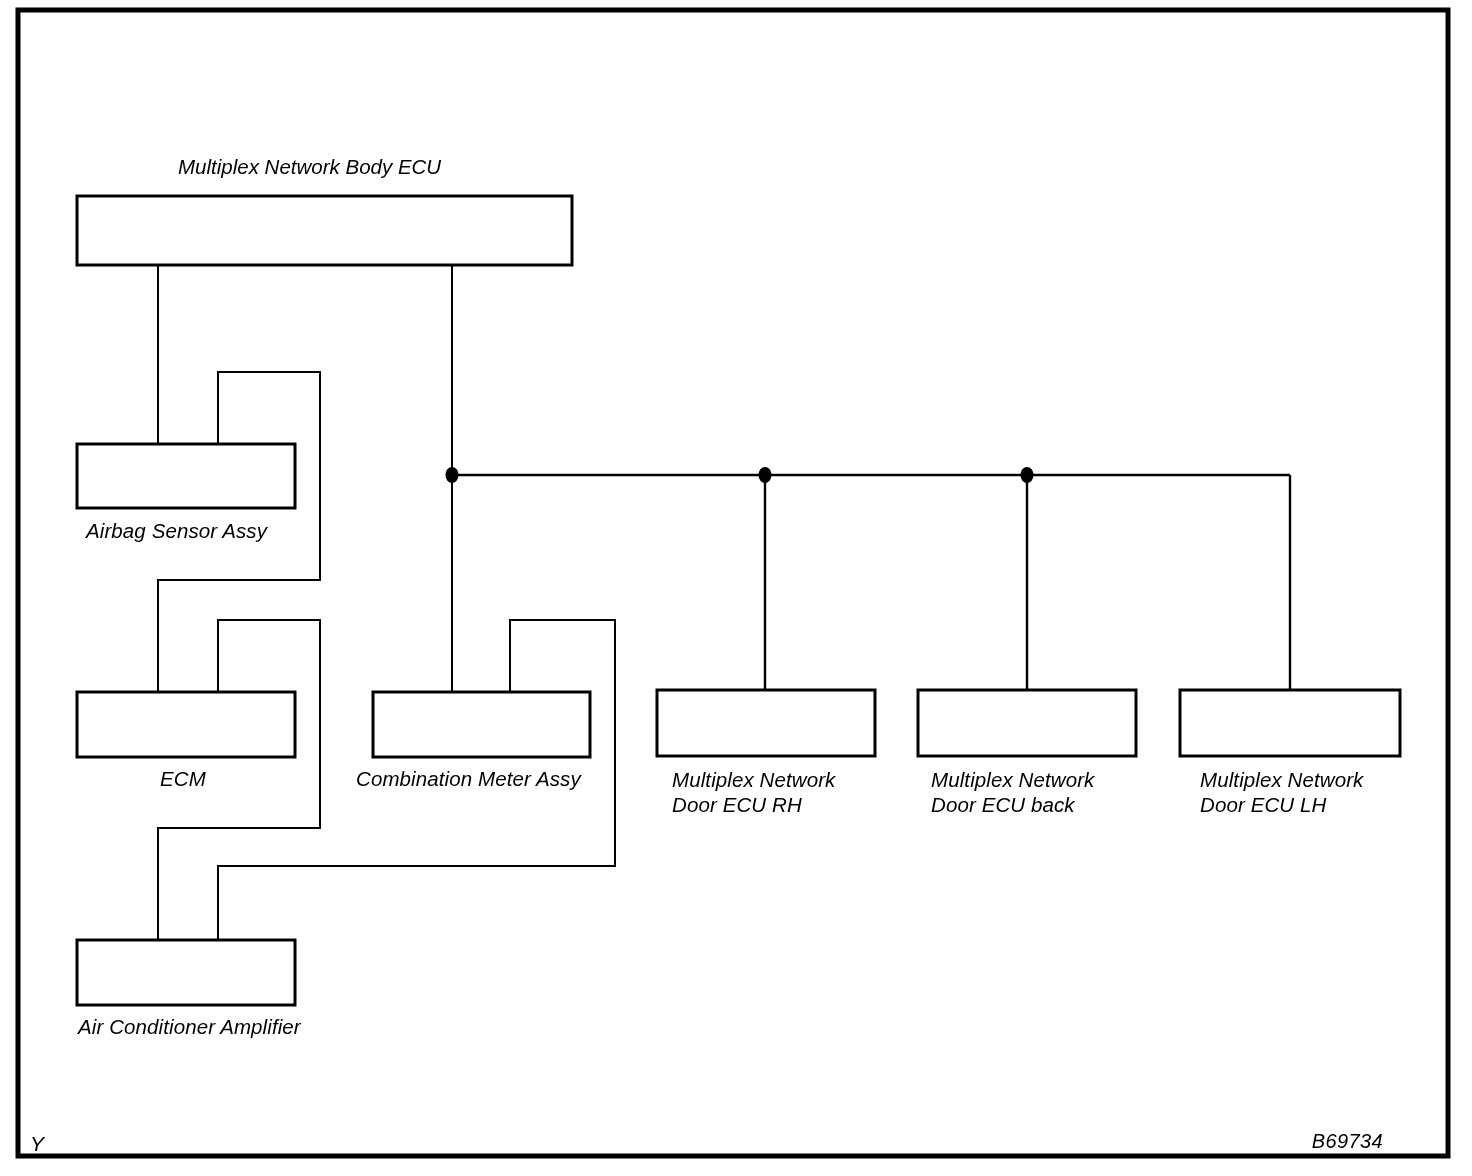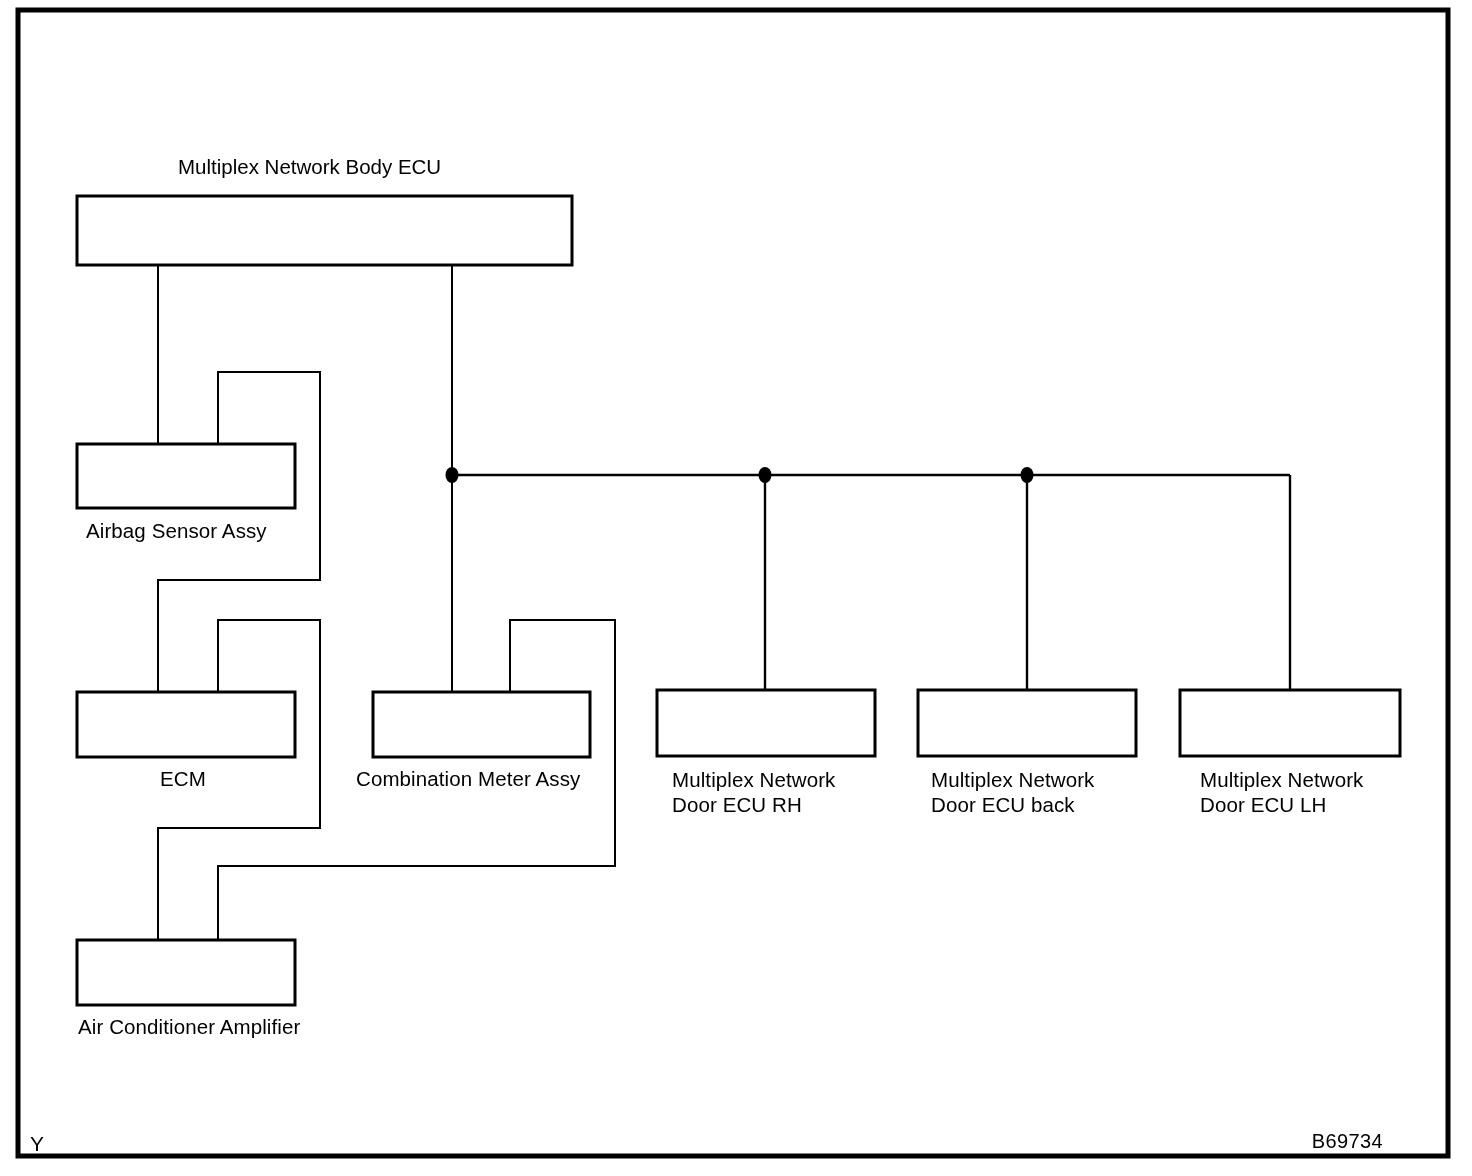--- a/index.html
+++ b/index.html
@@ -7,20 +7,21 @@
     padding: 0;
     background: #ffffff;
   }
   #page {
     position: relative;
     width: 1472px;
     height: 1176px;
     background: #ffffff;
     overflow: hidden;
     font-family: "Liberation Sans", sans-serif;
+    font-style: italic;
   }
   #diagram-svg {
     position: absolute;
     left: 0;
     top: 0;
     width: 1472px;
     height: 1176px;
   }
   .frame-border {
     fill: none;

